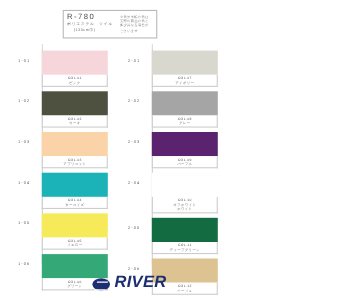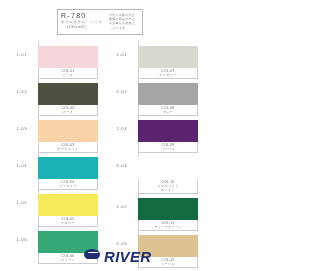--- a/index.html
+++ b/index.html
@@ -142,21 +142,21 @@
 
   
   .gap { height: 4px; }
 
   
   .logo {
     position: absolute;
     left: 84px;
     top: 249px;
     display: flex;
-    align-items: flex-start;
+    align-items: flex-end;
     gap: 4px;
   }
   .logo-mark {
     width: 16px;
     height: 11px;
     border-radius: 50%;
     background: #1d2f72;
     position: relative;
     flex: none;
   }

